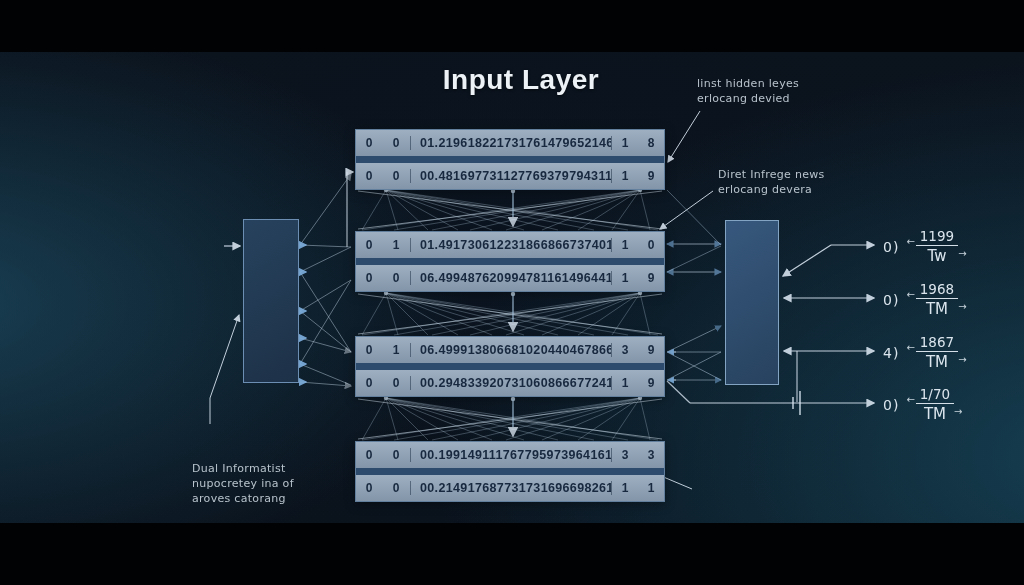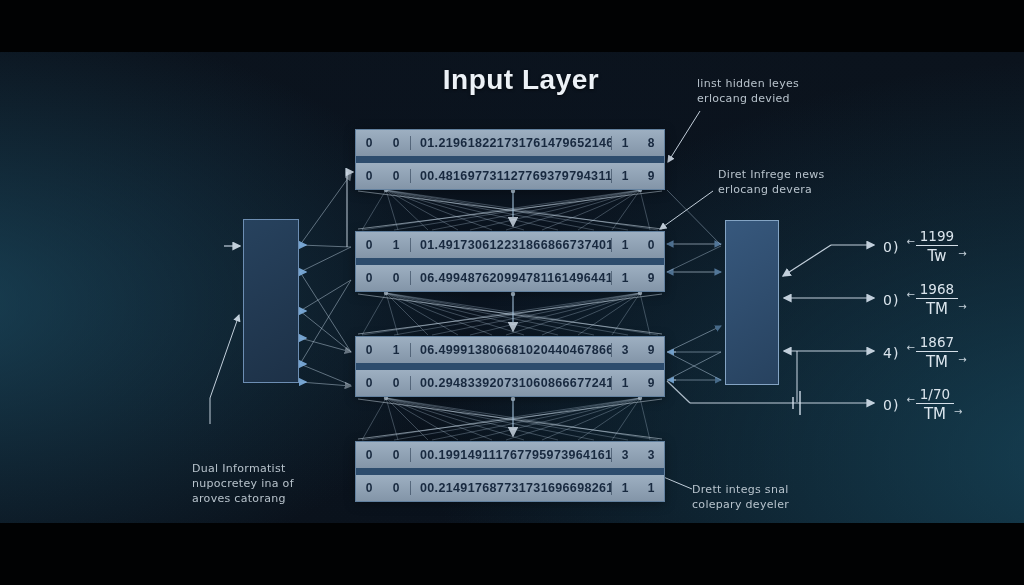--- a/index.html
+++ b/index.html
@@ -281,24 +281,20 @@
   </div>
   <div id="note-interface" class="note">
     <span>Diret Infrege news</span>
     <span>erlocang devera</span>
   </div>
   <div id="note-dual" class="note">
     <span>Dual Informatist</span>
     <span>nupocretey ina of</span>
     <span>aroves catorang</span>
   </div>
-  <div id="note-integration" class="note">
-    <span>Drett integs snal</span>
-    <span>colepary deyeler</span>
-  </div>
 
   <div class="output o1">
     <span class="prefix">0)</span>
     <span class="arrL">←</span>
     <span class="frac">
       <span class="num">1199</span>
       <span class="den">Tw</span>
     </span>
     <span class="arrR">→</span>
   </div>

